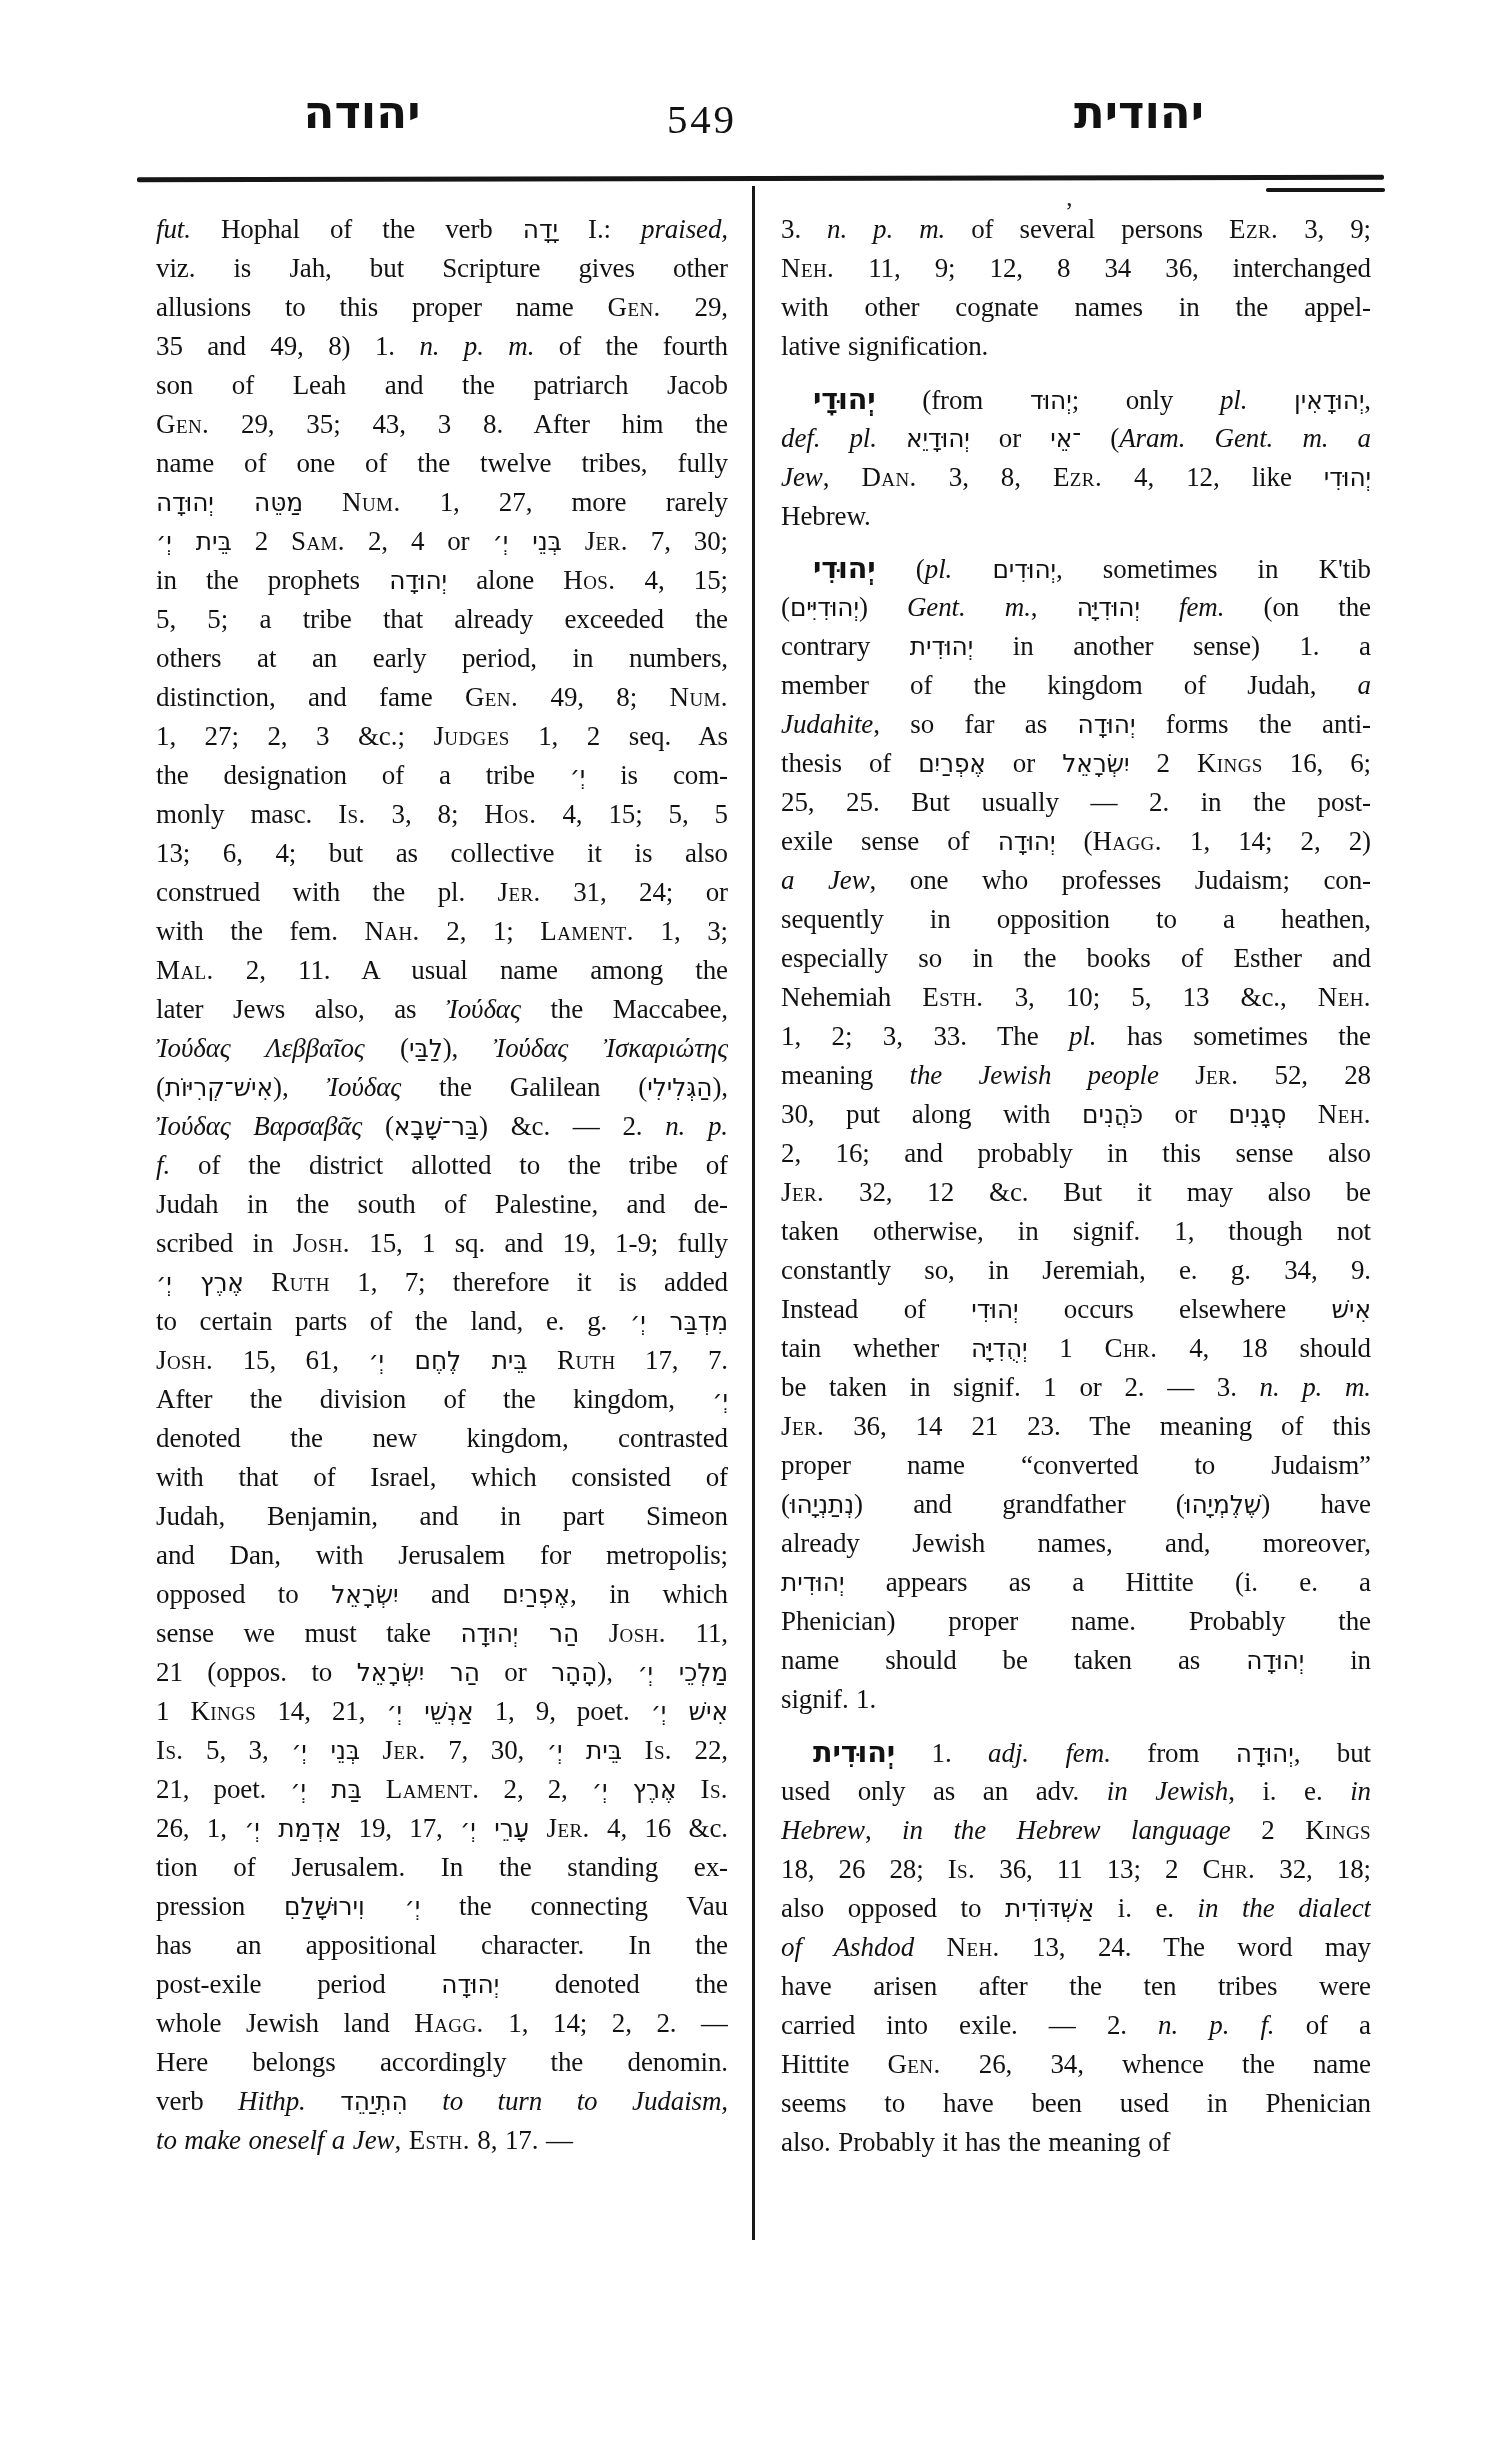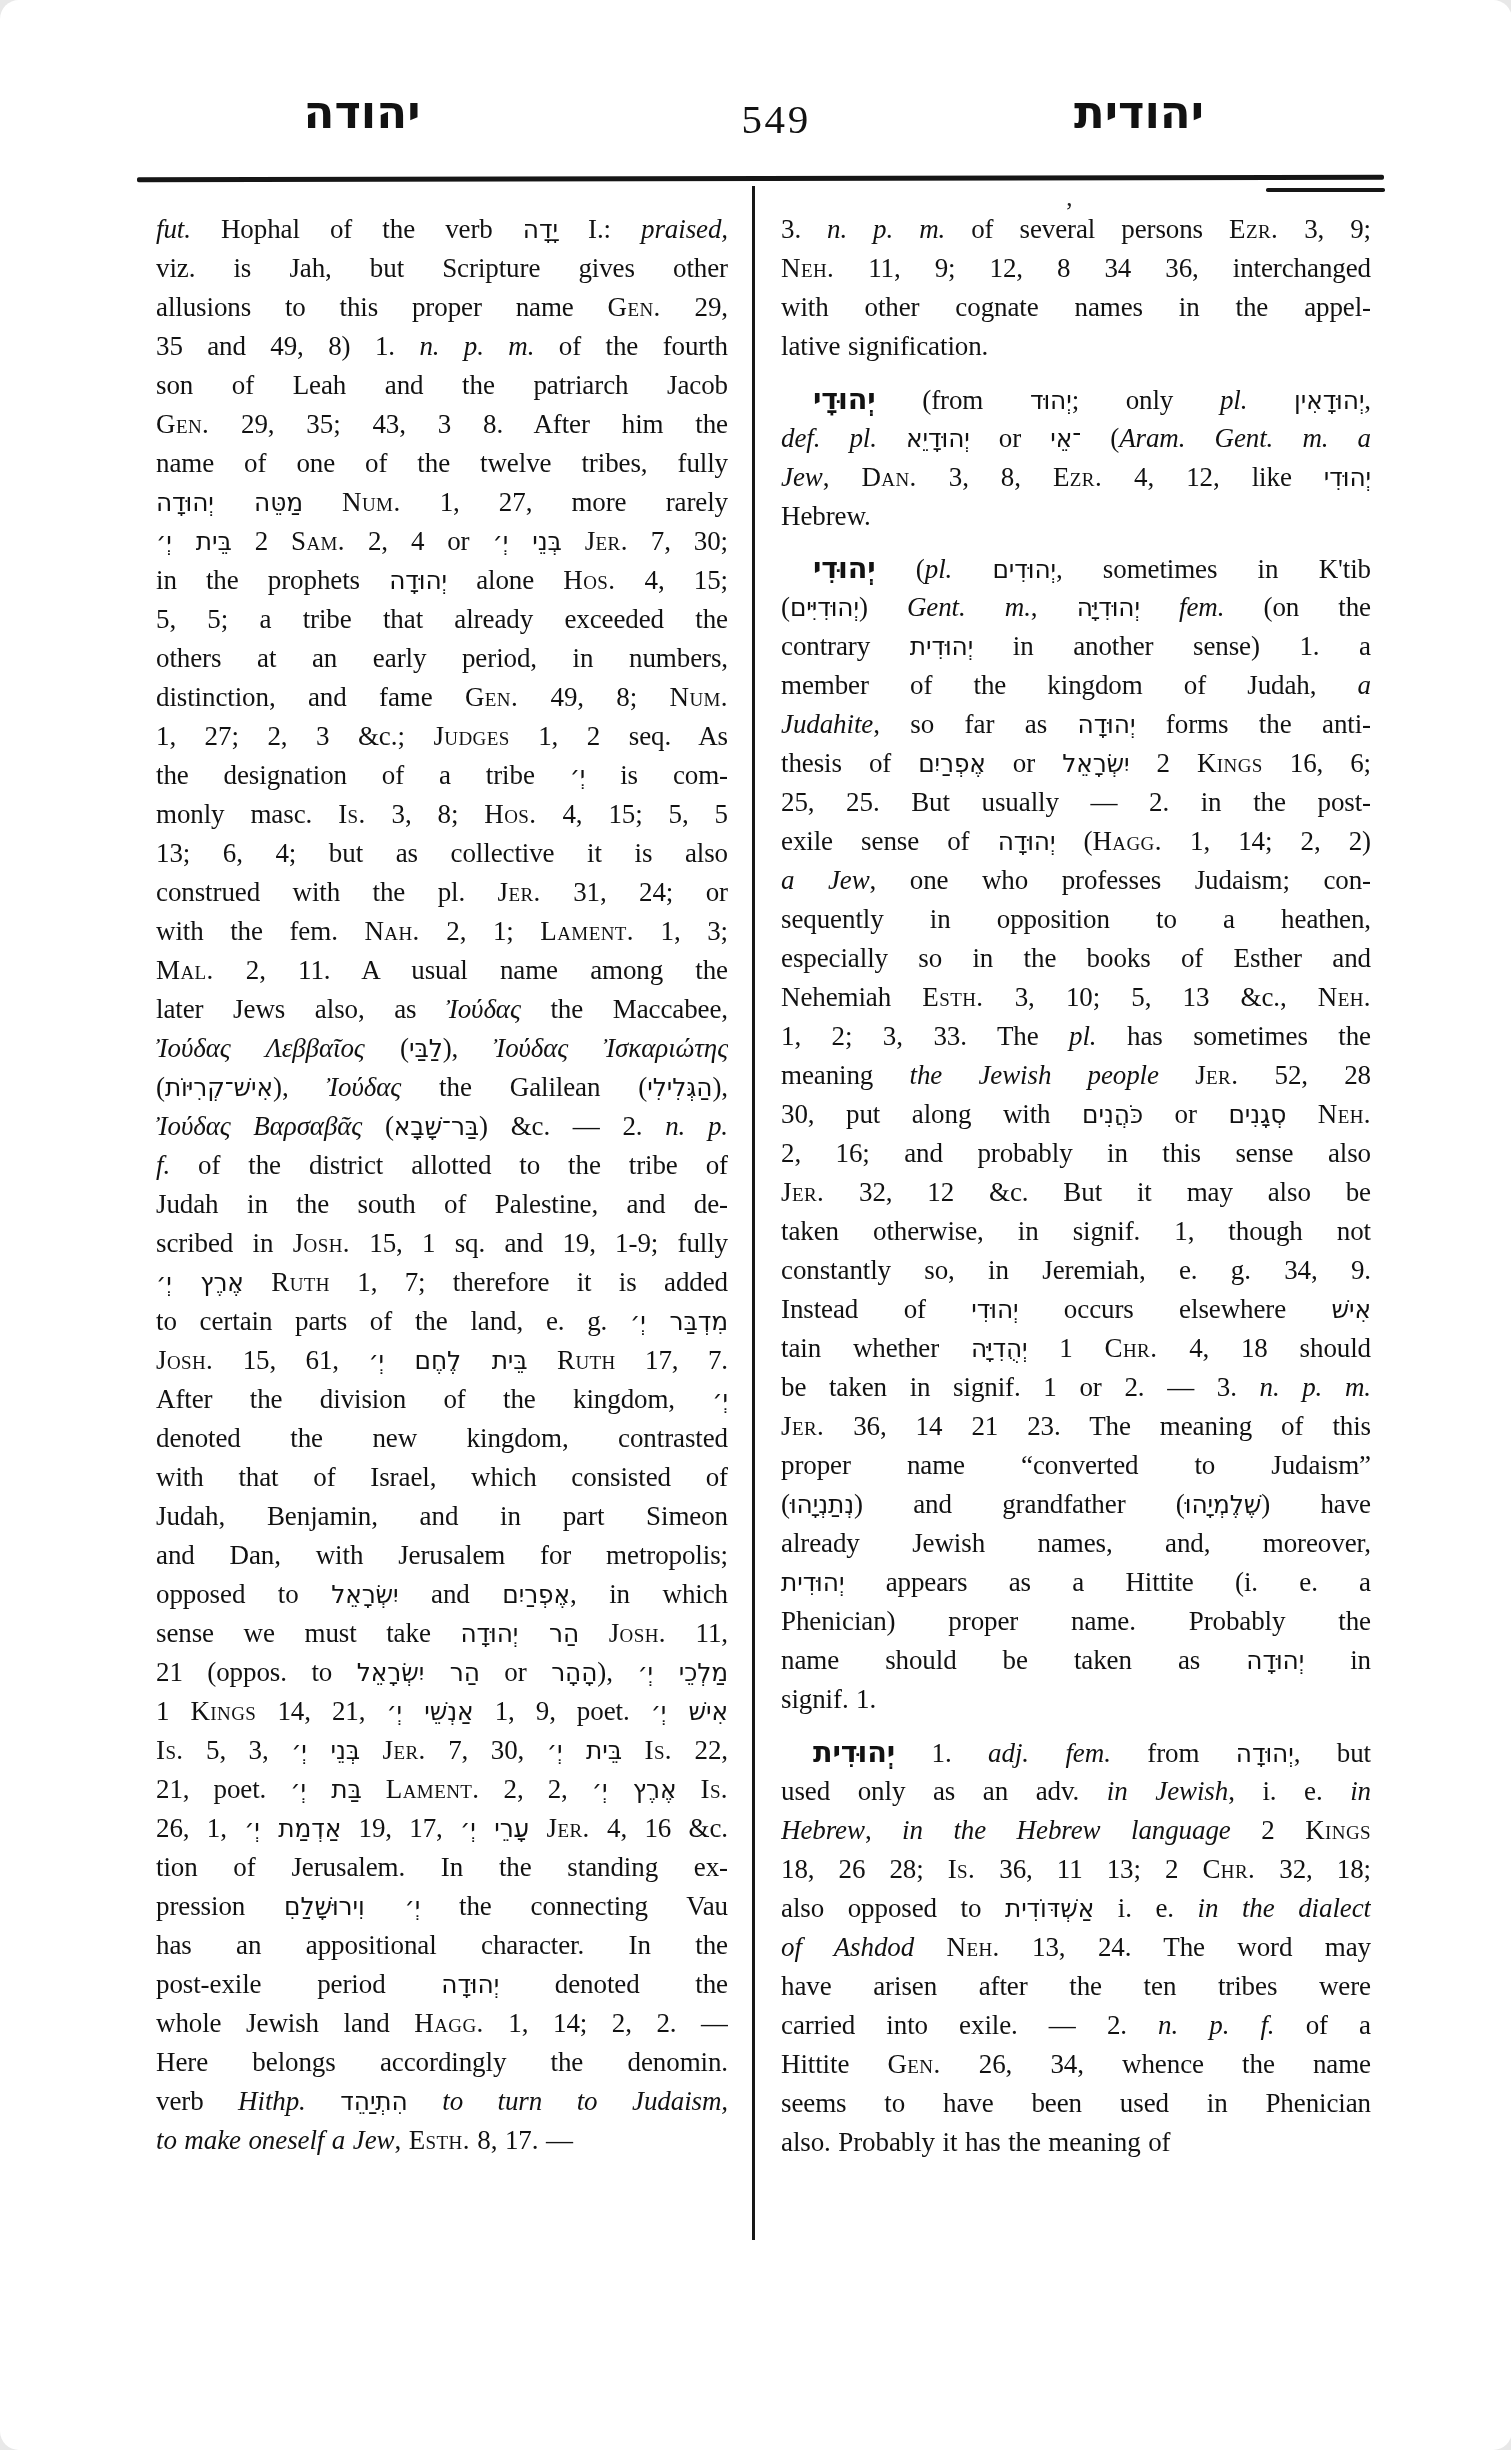--- a/index.html
+++ b/index.html
@@ -3,33 +3,32 @@
 <meta charset="utf-8">
 <style>
   html,body{margin:0;padding:0;background:#e8e8e8;}
   .page{
     position:relative;
     width:1512px;height:2450px;
     background:#ffffff;
     font-family:"Liberation Serif","DejaVu Serif",serif;
     color:#121212;
     overflow:hidden;
-    border-radius:19px;
   }
   .hdr-heb{
     position:absolute;top:86px;
     font-family:"DejaVu Sans","Liberation Sans",sans-serif;
     font-weight:bold;font-size:45px;line-height:1.2;
     text-align:center;
   }
   #hdr-left{left:290px;width:144px;}
   #hdr-right{left:1067px;width:144px;}
   .pageno{
     position:absolute;top:95px;left:667px;width:144px;
-    text-align:right;font-size:41px;letter-spacing:2.7px;
+    text-align:left;font-size:41px;letter-spacing:2.7px;
   }
   .rule{
     position:absolute;left:137px;top:176px;width:1247px;height:5.4px;
     background:#161616;transform:rotate(-0.12deg);border-radius:1.8px;
   }
   .rule2{
     position:absolute;left:1266px;top:188px;width:119px;height:3.6px;
     background:#161616;border-radius:1.8px;
   }
   .divider{

